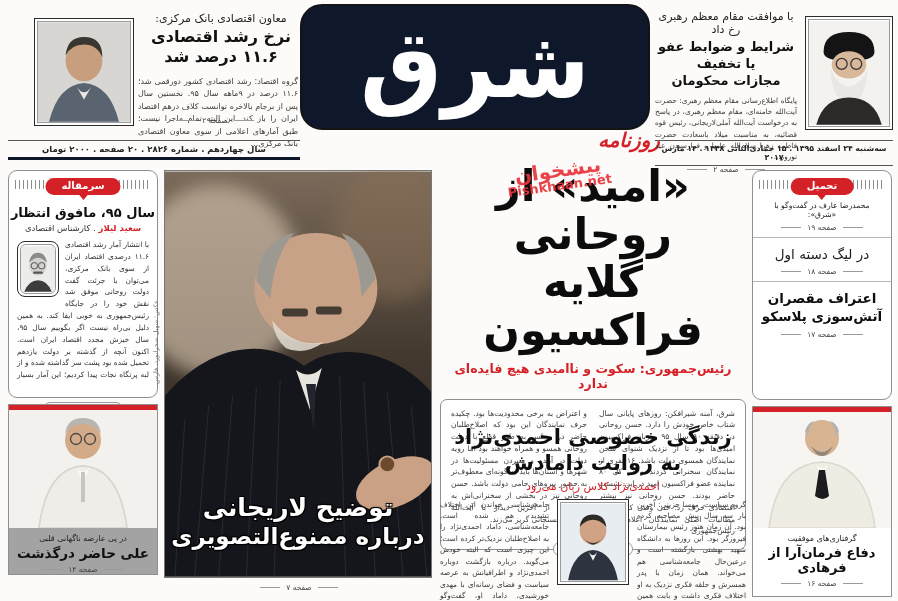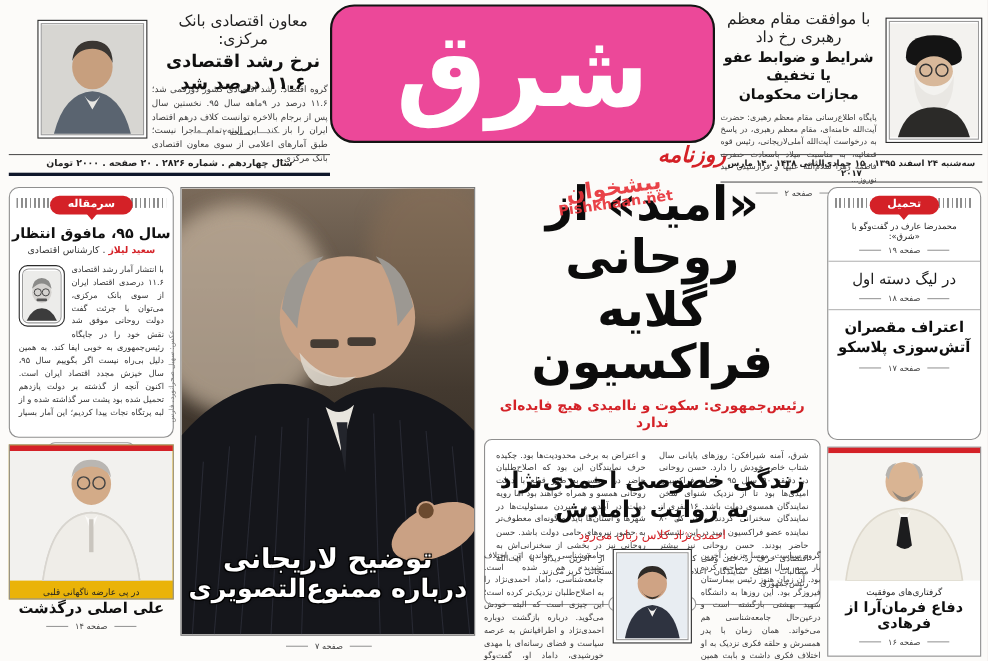--- a/index.html
+++ b/index.html
@@ -21,21 +21,21 @@
   .hatch{position:absolute;top:9px;width:32px;height:9px;
         background:repeating-linear-gradient(90deg,#8d8d8d 0 1.5px,transparent 1.5px 4px);}
   .pref{display:flex;align-items:center;justify-content:center;gap:6px;color:#444;font-size:7.5px;}
   .pref .ln{width:20px;border-top:1px solid #9a9a9a;height:0;}
   .cont{display:flex;align-items:center;justify-content:center;gap:6px;font-size:7.5px;font-weight:bold;color:#333;}
   .cont .ln{width:26px;border-top:1px solid #9a9a9a;height:0;}
   .cont .tag{border:1px solid #9a9a9a;border-radius:7px;padding:1px 8px 2px;background:#fff;}
   .twocol{display:flex;flex-direction:row;gap:12px;}
   .twocol>div{flex:1;}
   .redbar{height:5px;background:#d42127;}
-  .kick{font-size:14px;color:#222;}
+  .kick{font-size:11px;color:#222;}
   .body-sm{font-size:8px;line-height:1.55;color:#3a3a3a;}
 </style>
 </head>
 <body>
 
 <div id="page">
 
   <div class="abs" style="left:8px;top:4px;width:292px;height:126px;">
     <div class="abs frame" style="left:26px;top:14px;width:100px;height:108px;">
       <div class="ph">
@@ -57,21 +57,21 @@
     </div>
     <div class="abs rtl just body-sm" style="right:2px;top:72px;width:160px;">گروه اقتصاد: رشد اقتصادی کشور دورقمی شد؛ ۱۱.۶ درصد در ۹ماهه سال ۹۵. نخستین سال پس از برجام بالاخره توانست کلاف درهم اقتصاد ایران را باز کند. این البته تمام ماجرا نیست؛ طبق آمارهای اعلامی از سوی معاون اقتصادی بانک مرکزی...</div>
     <div class="abs pref" style="right:40px;top:112px;width:90px;">
       <span class="ln"></span>
         <span>صفحه ۲</span>
         <span class="ln"></span>
     </div>
   </div>
   <div class="abs c" style="left:8px;top:140px;width:292px;border-top:1px solid #555;border-bottom:3px solid #0f172a;padding:3px 0;font-size:8.5px;font-weight:bold;color:#222;">سال چهاردهم . شماره ۲۸۲۶ . ۲۰ صفحه . ۲۰۰۰ تومان</div>
 
-  <div class="abs" style="left:300px;top:4px;width:350px;height:126px;background:#ec4899;border:2px solid #141414;border-radius:22px;box-sizing:border-box;">
+  <div class="abs" style="left:300px;top:4px;width:350px;height:126px;background:#0f172a;border:2px solid #141414;border-radius:22px;box-sizing:border-box;">
     <div class="c" style="font-size:92px;font-weight:900;color:#fff;line-height:118px;transform:scaleY(1.02);">شرق</div>
   </div>
   <div class="abs" style="left:600px;top:128px;width:60px;text-align:left;font-size:20px;font-weight:bold;font-style:italic;color:#d42127;">روزنامه</div>
 
   <div class="abs" style="left:655px;top:4px;width:238px;height:130px;">
     <div class="abs frame" style="right:0;top:12px;width:88px;height:114px;">
       <div class="ph">
           <svg viewBox="0 0 88 114" aria-hidden="true">
         <rect width="88" height="114" fill="#f3f2ef"></rect>
         <path d="M16 34 Q16 12 44 12 Q72 12 72 34 Q72 44 44 44 Q16 44 16 34Z" fill="#141414"></path>
@@ -125,37 +125,37 @@
       </span>
       <span>با انتشار آمار رشد اقتصادی ۱۱.۶ درصدی اقتصاد ایران از سوی بانک مرکزی، می‌توان با جرئت گفت دولت روحانی موفق شد نقش خود را در جایگاه رئیس‌جمهوری به خوبی ایفا کند. به همین دلیل بی‌راه نیست اگر بگوییم سال ۹۵، سال خیزش مجدد اقتصاد ایران است. اکنون آنچه از گذشته بر دولت یازدهم تحمیل شده بود پشت سر گذاشته شده و از لبه پرتگاه نجات پیدا کردیم؛ این آمار بسیار درخشان و خیره‌کننده است</span>
     </div>
     <div class="cont" style="margin-top:21px;text-align:center;">
       <span class="ln"></span>
         <span class="tag">ادامه در صفحه ۴</span>
         <span class="ln"></span>
     </div>
   </div>
 
-  <div class="abs" style="left:8px;top:404px;width:150px;height:141px;background:#eab308;border:1px solid #8f8f8f;box-sizing:border-box;">
+  <div class="abs" style="left:8px;top:404px;width:150px;height:171px;background:#a3a3a3;border:1px solid #8f8f8f;box-sizing:border-box;">
     <div class="redbar"></div>
     <div class="ph" style="height:118px;">
         <svg viewBox="0 0 148 118" aria-hidden="true">
       <rect width="148" height="118" fill="#f2f1ee"></rect>
       <ellipse cx="74" cy="30" rx="18" ry="19" fill="#d3ab88"></ellipse>
       <path d="M56 24 Q58 8 74 8 Q90 8 92 24 Q86 14 74 14 Q62 14 56 24Z" fill="#b9b6b2"></path>
       <circle cx="67" cy="29" r="5.5" fill="none" stroke="#444" stroke-width="1.3"></circle>
       <circle cx="81" cy="29" r="5.5" fill="none" stroke="#444" stroke-width="1.3"></circle>
       <path d="M30 118 Q38 58 74 56 Q110 58 118 118Z" fill="#efedе8" stroke="#d8d5cf" stroke-width="1.5"></path>
       <path d="M30 118 Q38 58 74 56 Q110 58 118 118Z" fill="#efede8" stroke="#d8d5cf" stroke-width="1.5"></path>
       <path d="M68 58 L74 74 L80 58 Q77 62 74 62 Q71 62 68 58Z" fill="#fbfaf8"></path>
       <rect x="72" y="62" width="4" height="30" fill="#c9c5be"></rect>
     </svg>
       </div>
     <div class="c kick" style="margin-top:6px;font-size:8px;">در پی عارضه ناگهانی قلبی</div>
-    <div class="c" style="font-size:13.5px;font-weight:bold;color:#101010;margin-top:2px;">علی اصلی درگذشت</div>
+    <div class="c" style="font-size:13.5px;font-weight:bold;color:#101010;margin-top:2px;">علی حاضر درگذشت</div>
     <div class="pref" style="margin-top:4px;">
       <span class="ln"></span>
         <span>صفحه ۱۴</span>
         <span class="ln"></span>
     </div>
   </div>
 
   <div class="abs" style="left:164px;top:170px;width:268px;height:408px;border:1px solid #777;box-sizing:border-box;overflow:hidden;">
     <svg viewBox="0 0 268 408" style="width:100%;height:100%;display:block;" aria-hidden="true">
       <defs>

